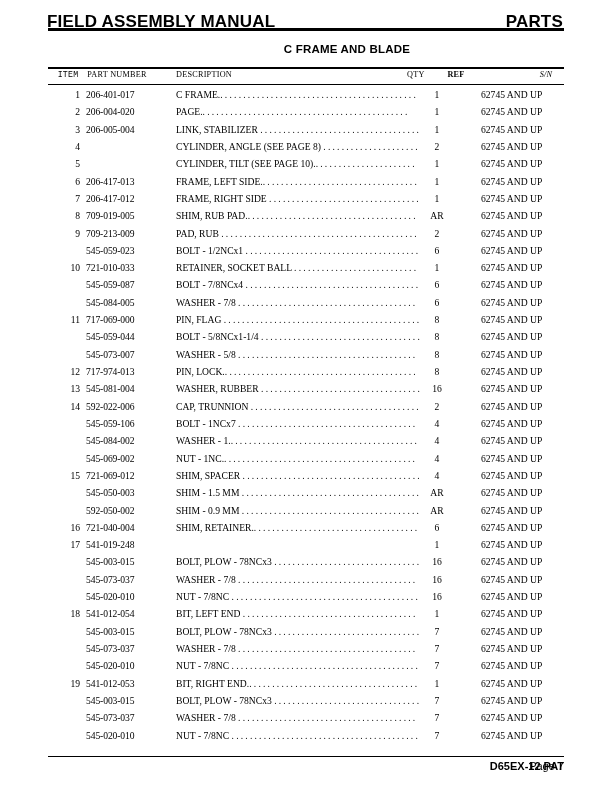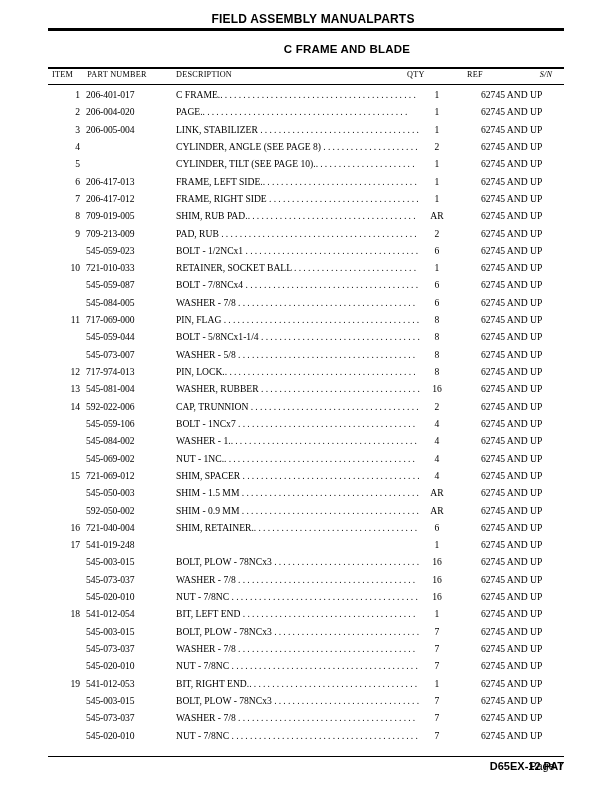--- a/index.html
+++ b/index.html
@@ -13,29 +13,29 @@
     height: 792px;
     background: #ffffff;
     overflow: hidden;
     font-family: "Liberation Serif", serif;
     color: #000000;
   }
 
   
   .page-header {
     position: absolute;
-    left: 55px;
+    left: 47px;
     top: 12px;
     width: 516px;
     display: flex;
-    justify-content: center;
+    justify-content: space-between;
     align-items: baseline;
     font-family: "Liberation Sans", sans-serif;
     font-weight: bold;
-    font-size: 12px;
+    font-size: 17px;
     letter-spacing: 0.2px;
   }
   .header-rule {
     position: absolute;
     left: 48px;
     top: 28px;
     width: 516px;
     height: 2.6px;
     background: #000000;
   }
@@ -72,25 +72,25 @@
     background: #000000;
   }
 
   .col-head {
     position: absolute;
     top: 70px;
     font-size: 8.2px;
     letter-spacing: 0.25px;
     white-space: nowrap;
   }
-  .ch-item  { left: 52px;  width: 32px; text-align: left; }
+  .ch-item  { left: 52px;  width: 32px; text-align: center; font-family: Liberation Mono, monospace; }
   .ch-part  { left: 84px;  width: 66px; text-align: center; }
   .ch-desc  { left: 176px; text-align: center; }
   .ch-qty   { left: 407px; width: 32px; text-align: left; }
-  .ch-ref   { left: 460px; width: 30px; text-align: center; }
+  .ch-ref   { left: 441px; width: 30px; text-align: center; font-weight: bold; }
   .ch-sn    { left: 506px; width: 80px; text-align: center; font-style: italic; }
 
   .rows {
     position: absolute;
     left: 0;
     top: 88px;
     width: 612px;
   }
   .row {
     position: relative;

